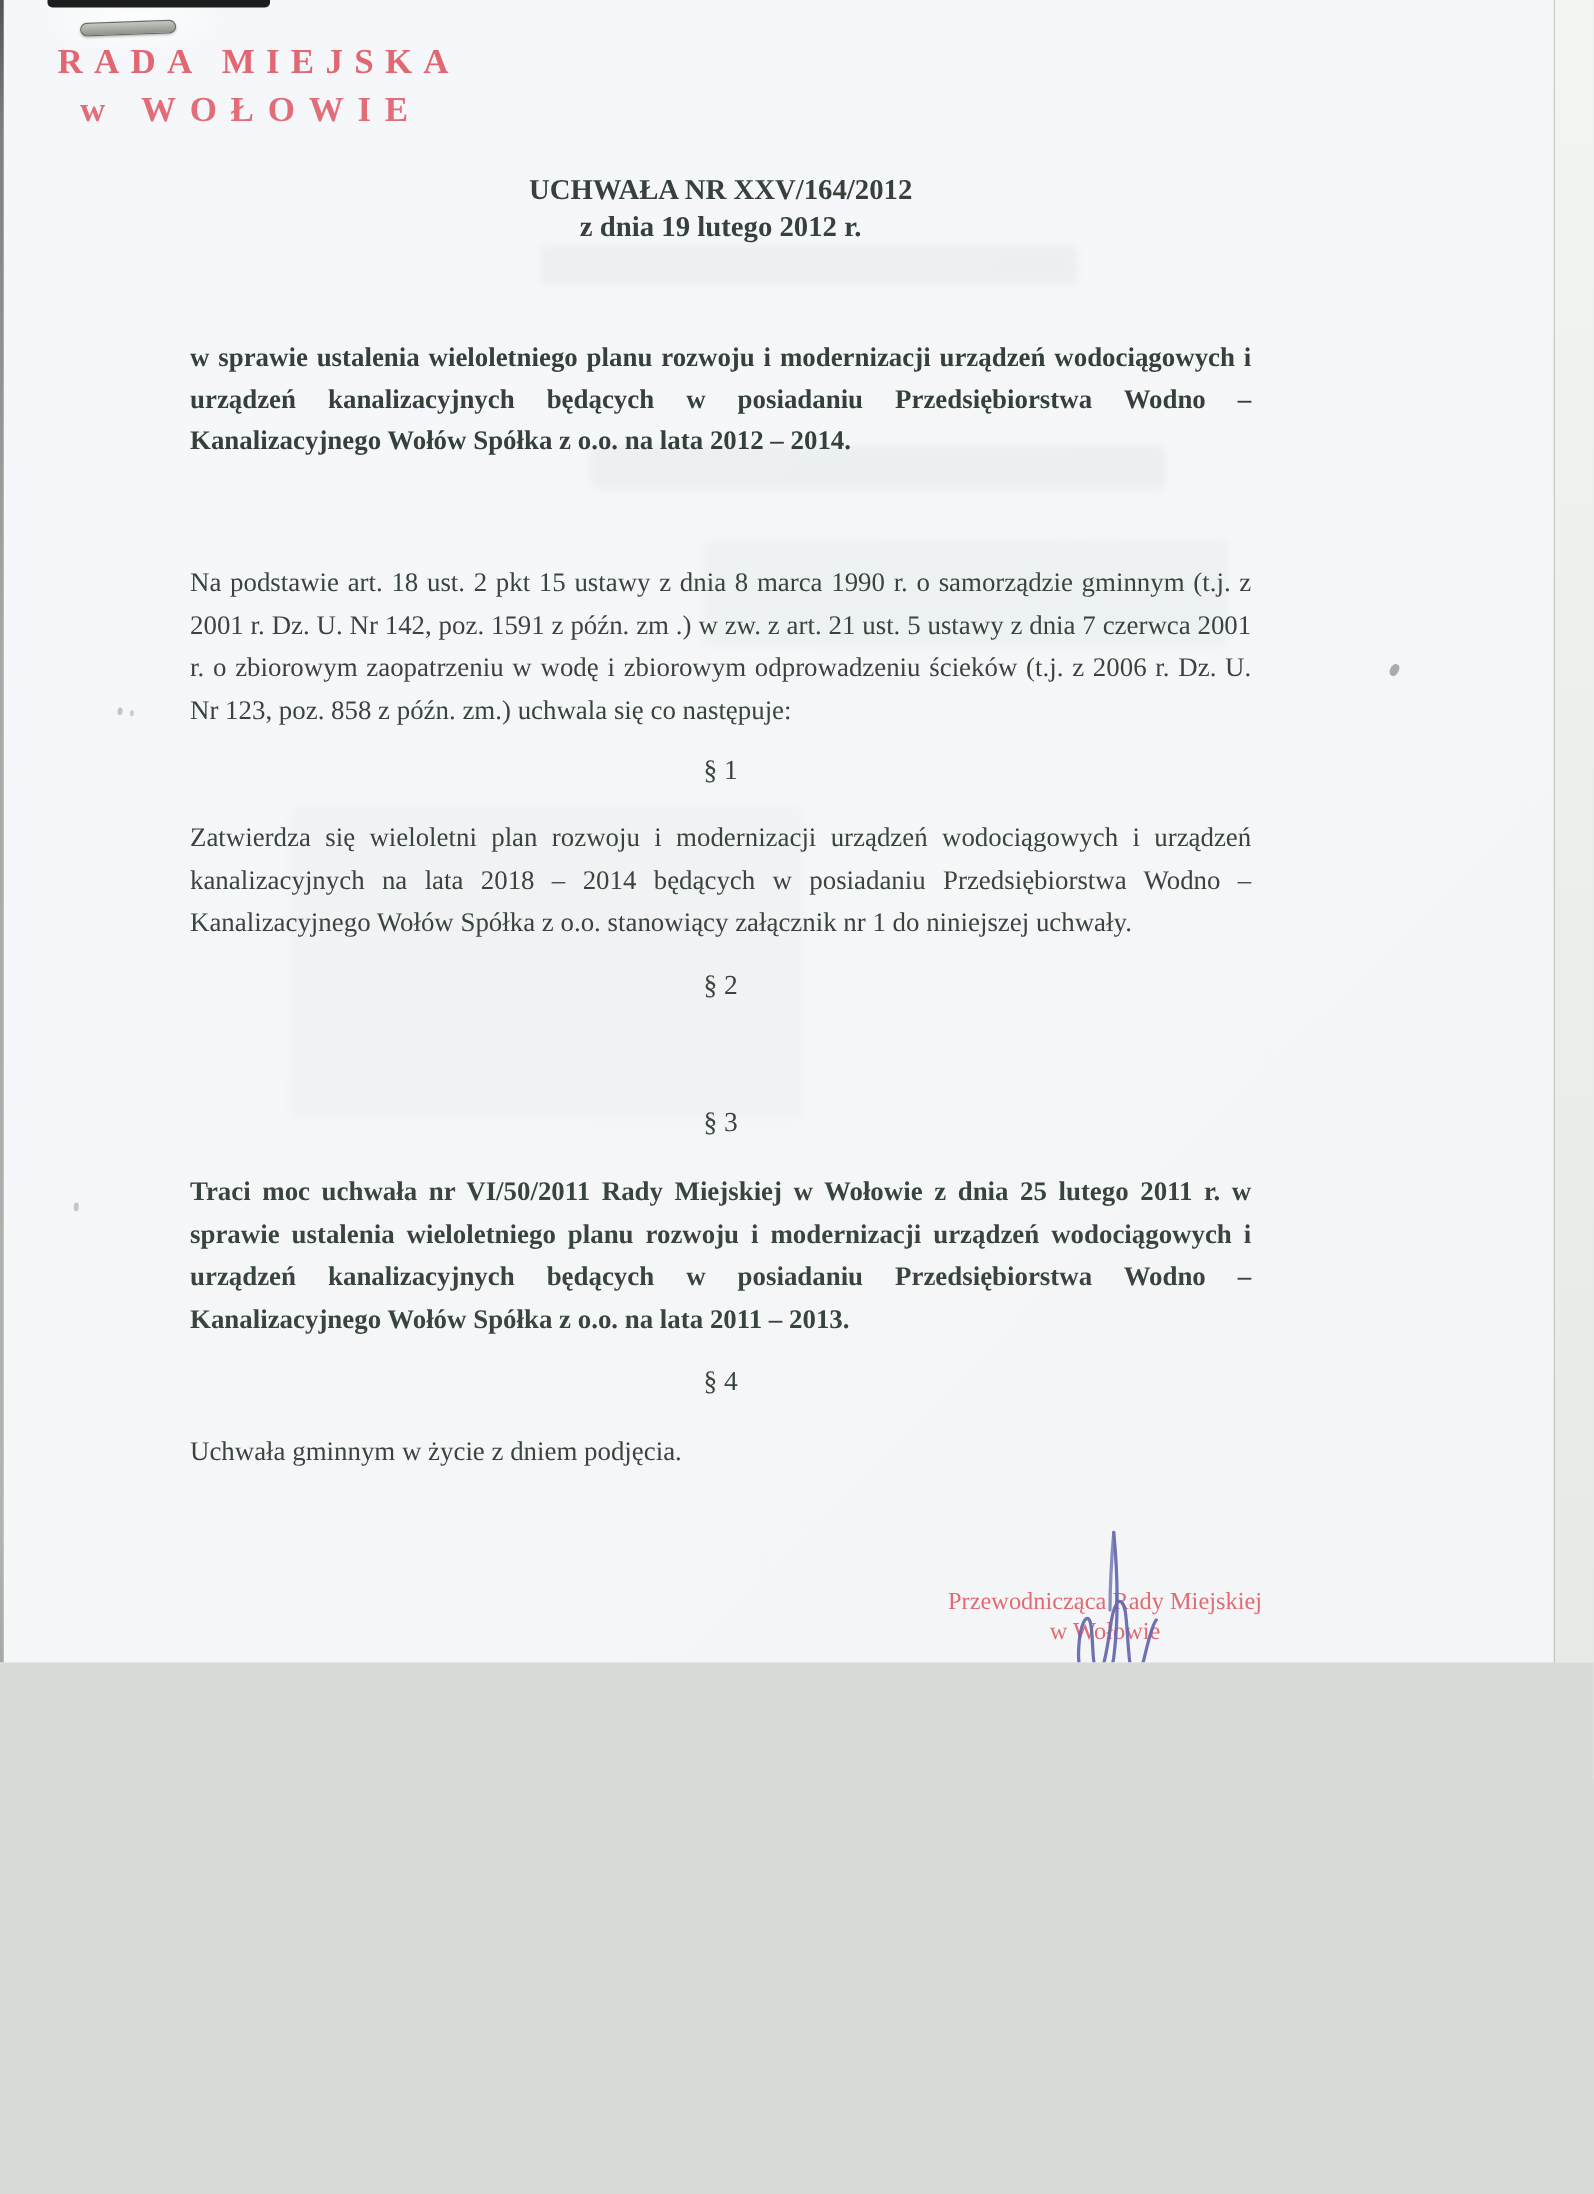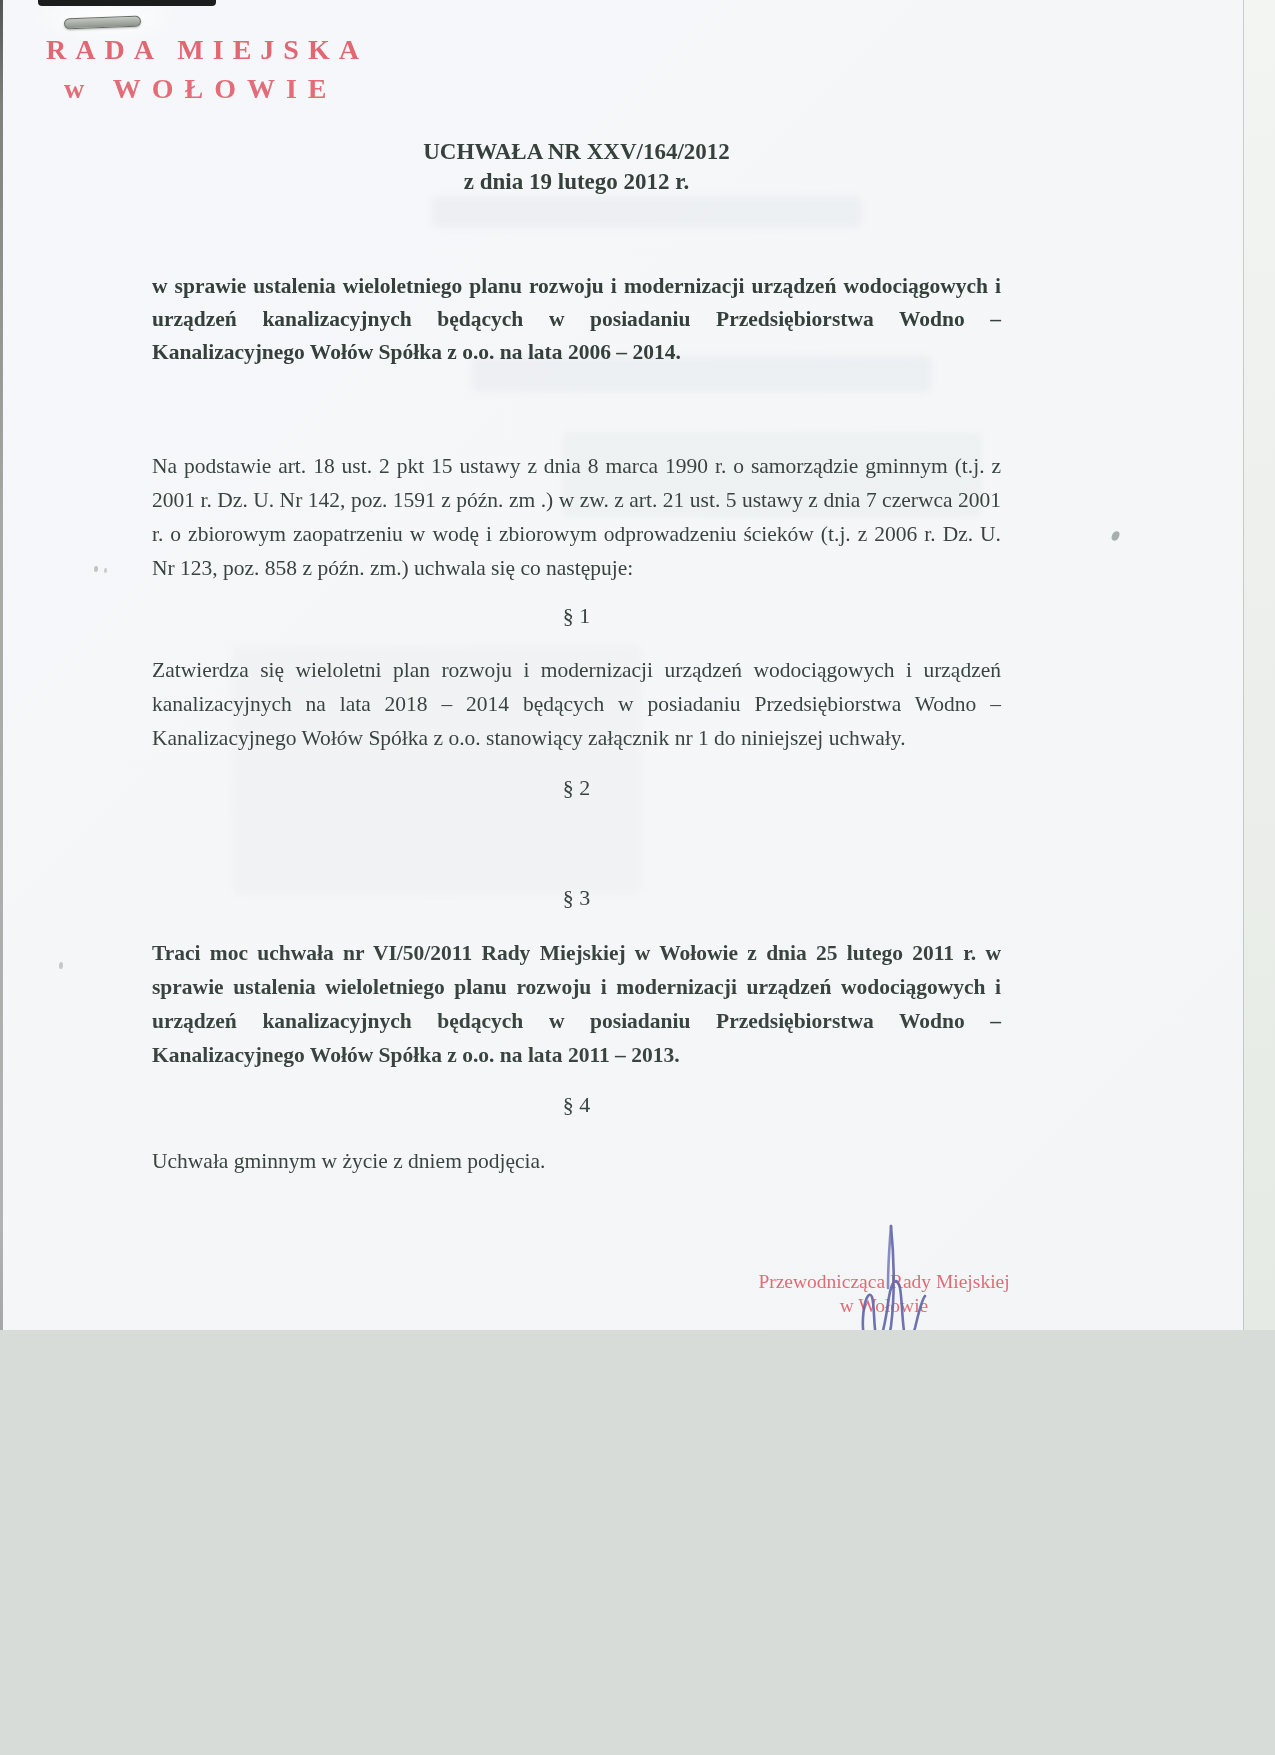--- a/index.html
+++ b/index.html
@@ -91,21 +91,21 @@
     <div class="stamp">
       <div class="stamp-l1">RADA MIEJSKA</div>
       <div class="stamp-l2">w WOŁOWIE</div>
     </div>
 
     <div class="col title">
       <div>UCHWAŁA NR XXV/164/2012</div>
       <div>z dnia 19 lutego 2012 r.</div>
     </div>
 
-    <p class="col subject">w sprawie ustalenia wieloletniego planu rozwoju i modernizacji urządzeń wodociągowych i urządzeń kanalizacyjnych będących w posiadaniu Przedsiębiorstwa Wodno – Kanalizacyjnego Wołów Spółka z o.o. na lata 2006 – 2014.</p>
+    <p class="col subject">w sprawie ustalenia wieloletniego planu rozwoju i modernizacji urządzeń wodociągowych i urządzeń kanalizacyjnych będących w posiadaniu Przedsiębiorstwa Wodno – Kanalizacyjnego Wołów Spółka z o.o. na lata 2012 – 2014.</p>
 
     <p class="col legal">Na podstawie art. 18 ust. 2 pkt 15 ustawy z dnia 8 marca 1990 r. o samorządzie gminnym (t.j. z 2001 r. Dz. U. Nr 142, poz. 1591 z późn. zm .) w zw. z art. 21 ust. 5 ustawy z dnia 7 czerwca 2001 r. o zbiorowym zaopatrzeniu w wodę i zbiorowym odprowadzeniu ścieków (t.j. z 2006 r. Dz. U. Nr 123, poz. 858 z późn. zm.) uchwala się co następuje:</p>
 
     <div class="col sec-h h1">§ 1</div>
     <p class="col sec-p p1">Zatwierdza się wieloletni plan rozwoju i modernizacji urządzeń wodociągowych i urządzeń kanalizacyjnych na lata 2018 – 2014 będących w posiadaniu Przedsiębiorstwa Wodno – Kanalizacyjnego Wołów Spółka z o.o. stanowiący załącznik nr 1 do niniejszej uchwały.</p>
 
     <div class="col sec-h h2">§ 2</div>
 
     <div class="col sec-h h3">§ 3</div>
     <p class="col sec-p p3">Traci moc uchwała nr VI/50/2011 Rady Miejskiej w Wołowie z dnia 25 lutego 2011 r. w sprawie ustalenia wieloletniego planu rozwoju i modernizacji urządzeń wodociągowych i urządzeń kanalizacyjnych będących w posiadaniu Przedsiębiorstwa Wodno –Kanalizacyjnego Wołów Spółka z o.o. na lata 2011 – 2013.</p>

